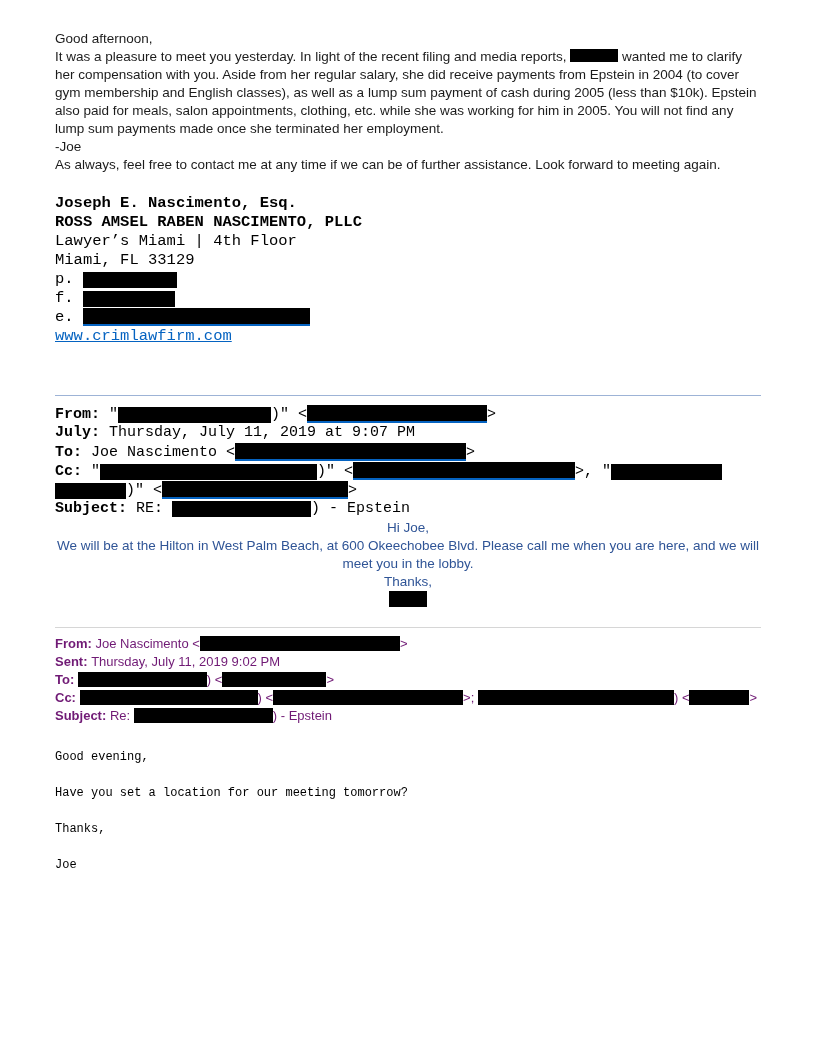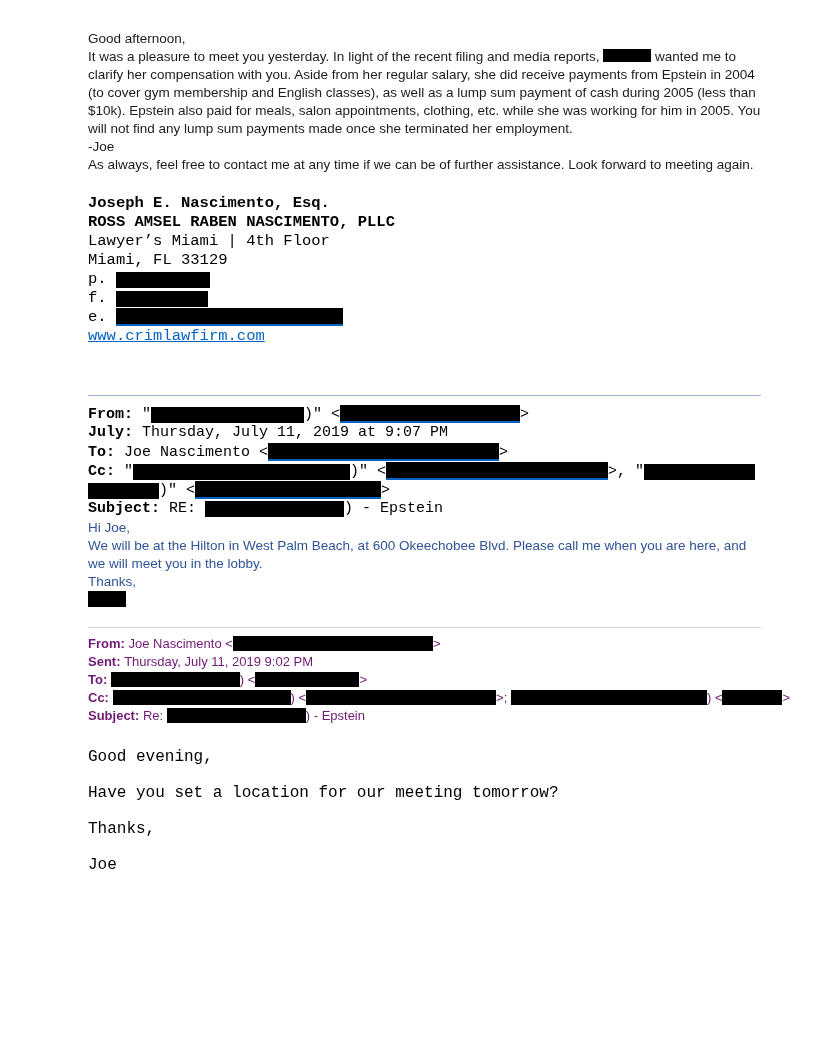--- a/index.html
+++ b/index.html
@@ -1,17 +1,17 @@
 <!DOCTYPE html>
 <html><head>
 <meta charset="utf-8">
 <style>
   html,body{margin:0;padding:0;background:#ffffff;}
   body{width:816px;height:1056px;overflow:hidden;}
-  .page{box-sizing:border-box;width:816px;height:852px;padding:30px 55px 0 88px;background:#ffffff;}
+  .page{box-sizing:border-box;width:816px;height:852px;padding:30px 55px 0 55px;background:#ffffff;}
 
   
   .sans{font-family:"Liberation Sans","DejaVu Sans",sans-serif;}
   .serif{font-family:Liberation Mono, monospace;}
 
   
   .body-sans{font-size:13.5px;line-height:18px;color:#1c1c1c;}
   .body-sans p{margin:0;}
   .mt18{margin-top:18px;}
   .mt16{margin-top:16px;}
@@ -33,31 +33,31 @@
   .rule-blue{border:0;border-top:1px solid #9DB3D6;margin:49px 0 0 0;height:0;}
   .rule-gray{border:0;border-top:1px solid #D6D6D6;margin:18px 0 0 0;height:0;}
 
   
   .hdr1{margin-top:9px;font-size:15px;line-height:18.3px;color:#000;}
   .hdr1 .hline{white-space:nowrap;}
   .hlbl{font-weight:bold;}
   .hdr1 .redact{height:16px;}
 
   
-  .blue-mail{color:#2F5496;font-size:13.5px;line-height:18px;}
+  .blue-mail{color:#2F5496;font-size:13.5px;line-height:18px;text-align:center;}
   .blue-mail p{margin:0;}
   .blue-mail .redact{height:16px;vertical-align:text-bottom;}
 
   
   .hdr2{margin-top:7px;font-size:13px;line-height:18px;color:#701a75;}
   .hdr2 .redact{height:15px;}
   .hdr2 .hline{white-space:nowrap;}
 
   
-  .mail3{font-size:16px;line-height:18.4px;color:#000;}
+  .mail3{font-size:12px;line-height:18.4px;color:#000;}
   .mail3 p{margin:17.5px 0 0 0;}
   .mail3 p.first{margin-top:23px;}
 </style>
 </head>
 <body>
 
 <div class="page">
 
   <div class="sans body-sans">
     <p>Good afternoon,</p>

